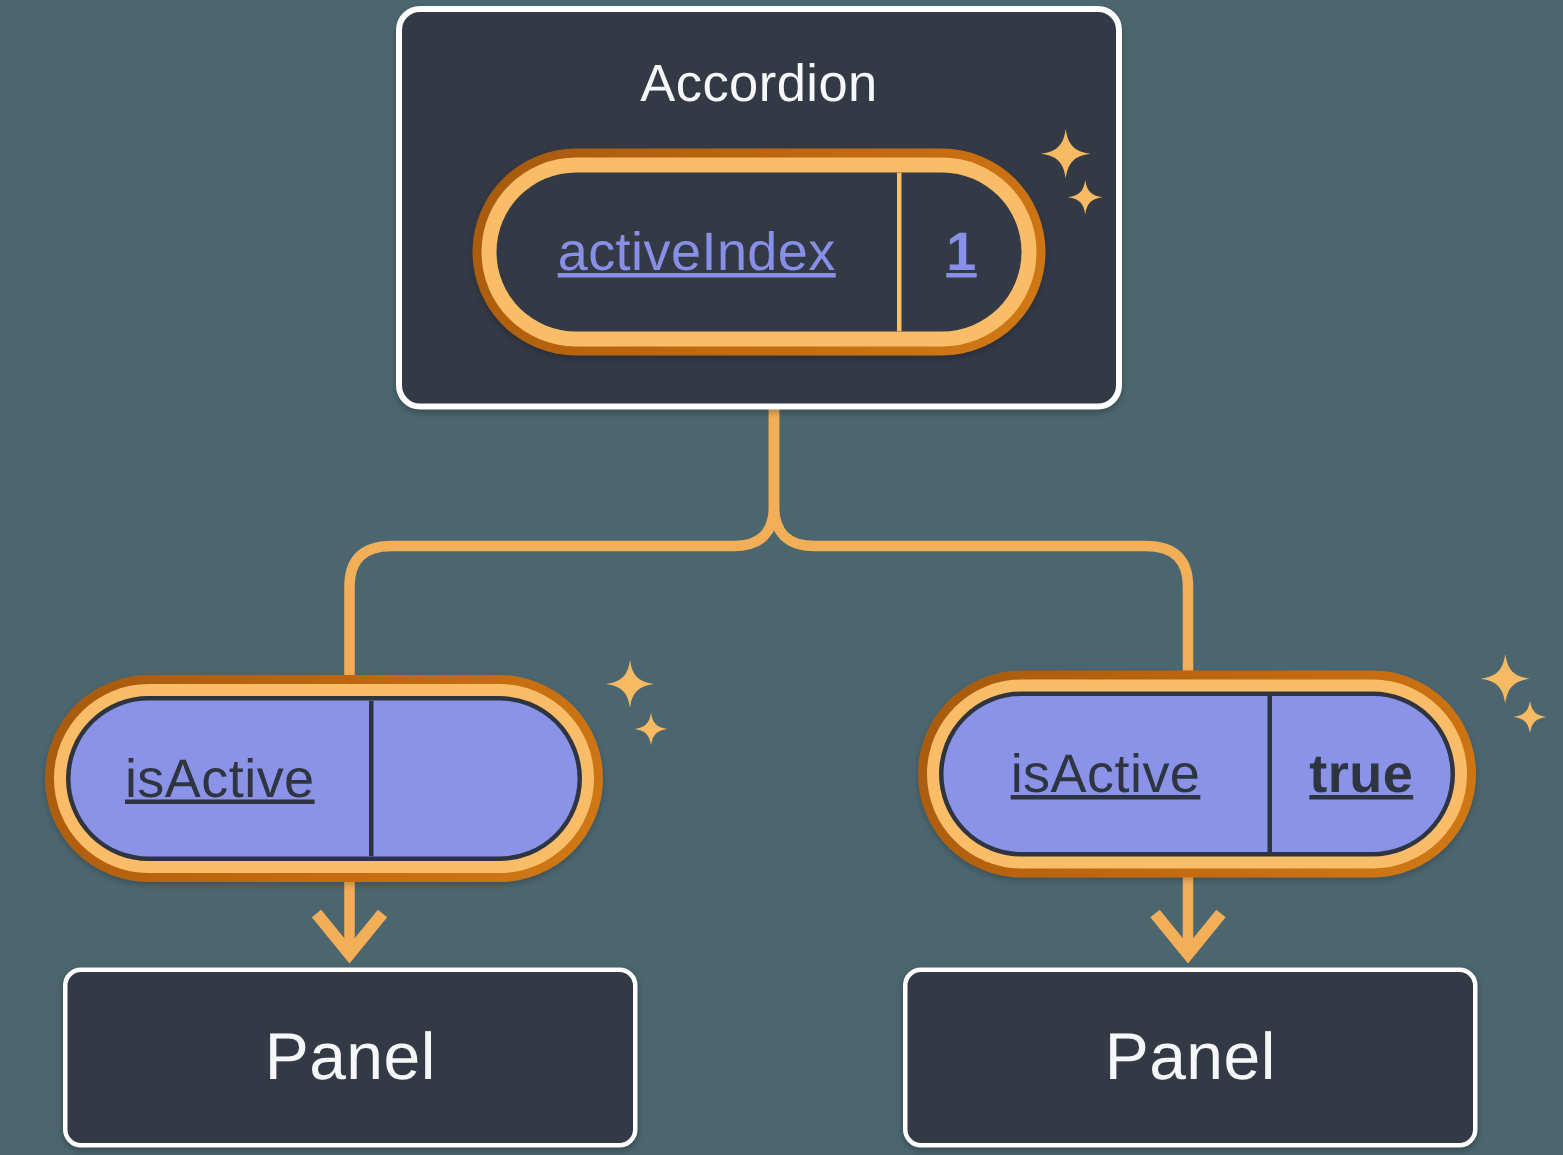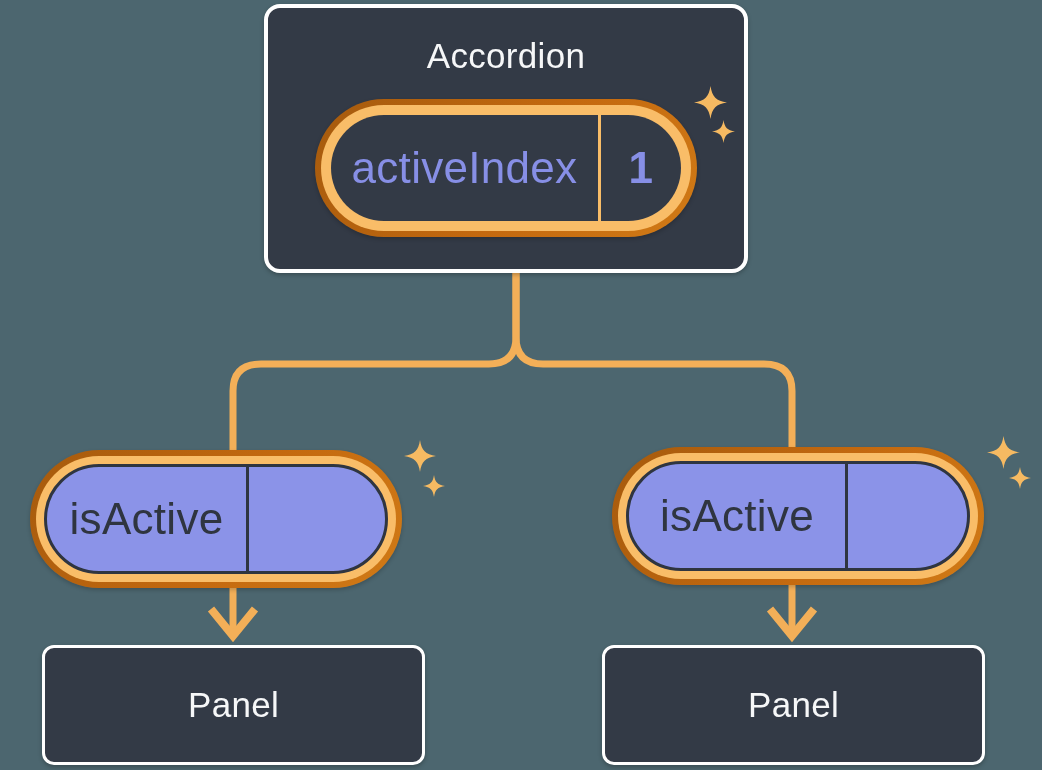--- a/index.html
+++ b/index.html
@@ -20,21 +20,21 @@
   .accordion { left:264px; top:4px; width:484px; height:269px; }
   .box-title {
     text-align:center; margin-top:28px;
     font-size:35px; font-weight:500; letter-spacing:0.3px;
     color: var(--title-text, #F6F7F8);
   }
 
   .panel {
     border-width:3px; border-radius:12px;
     display:flex; align-items:center; justify-content:center;
-    font-size:35px; font-weight:500; color: var(--title-text, #F6F7F8);
+    font-size:44px; font-weight:500; color: var(--title-text, #F6F7F8);
     letter-spacing:0.3px;
   }
   .panel-left  { left:42px;  top:645px; width:383px; height:120px; }
   .panel-right { left:602px; top:645px; width:383px; height:120px; }
 
   
   .pill-outer {
     position:absolute; box-sizing:border-box; z-index:1;
     border-radius:999px; padding:6px;
     background: linear-gradient(125deg, #A55A0D 0%, var(--orange-dark, #C4690F) 55%, #D07A16 100%);
@@ -63,21 +63,21 @@
   }
   .prop-pill .cell { color: var(--ink, #2F3540); }
   .prop-pill .divider { background: var(--ink, #2F3540); }
   .prop-pill-left  { left:30px;  top:450px; width:372px; height:138px; }
   .prop-pill-right { left:612px; top:447px; width:372px; height:138px; }
   .prop-pill-left  .cell.label { width:199px; }
   .prop-pill-right .cell.label { width:216px; }
 
   .cell {
     display:flex; align-items:center; justify-content:center;
-    font-size:44px; letter-spacing:0.3px;
+    font-size:36px; letter-spacing:0.3px;text-decoration:underline;
   }
   .cell.value { flex:1; font-weight:700; }
   .divider { width:3px; }
 
   .sparkle { position:absolute; z-index:2; }
 </style>
 </head>
 <body>
 
 <div class="stage">
@@ -112,20 +112,21 @@
         <span class="divider"></span>
       </div>
     </div>
   </div>
 
   <div class="pill-outer prop-pill prop-pill-right">
     <div class="pill-mid">
       <div class="pill-inner">
         <span class="cell label">isActive</span>
         <span class="divider"></span>
+        <span class="cell value">true</span>
       </div>
     </div>
   </div>
 
   <div class="box panel panel-left">
     <span>Panel</span>
   </div>
   <div class="box panel panel-right">
     <span>Panel</span>
   </div>

